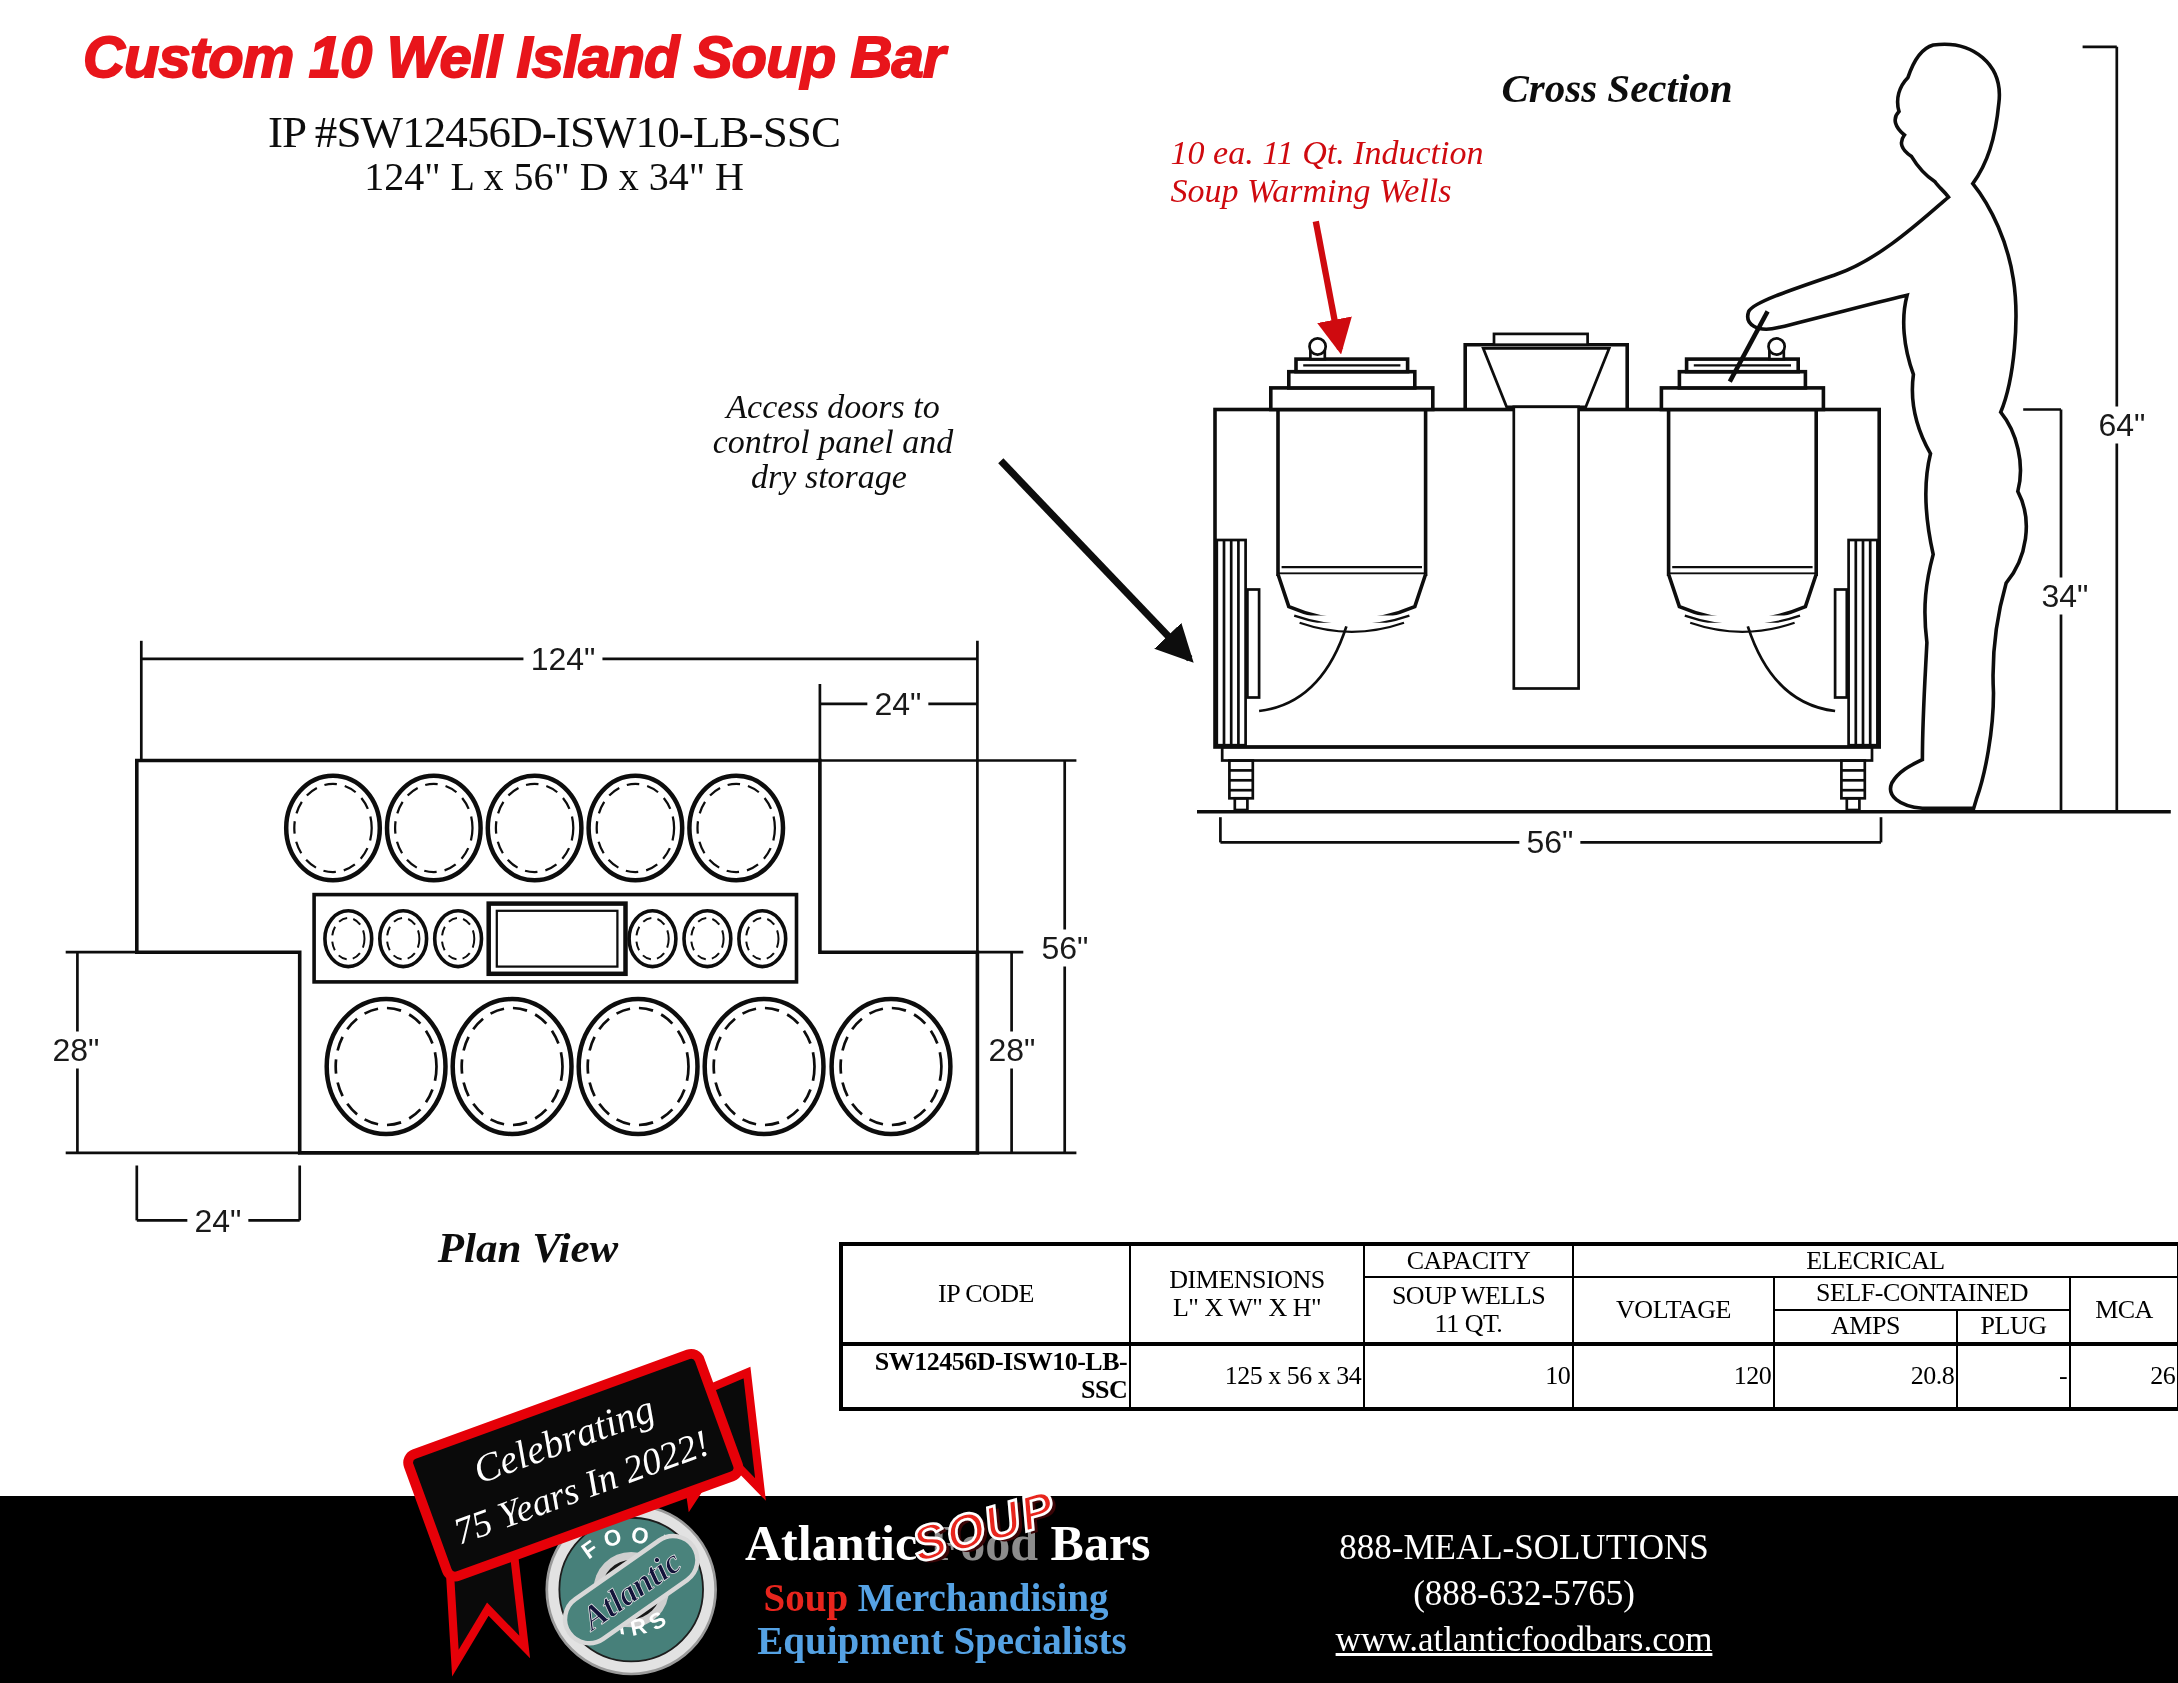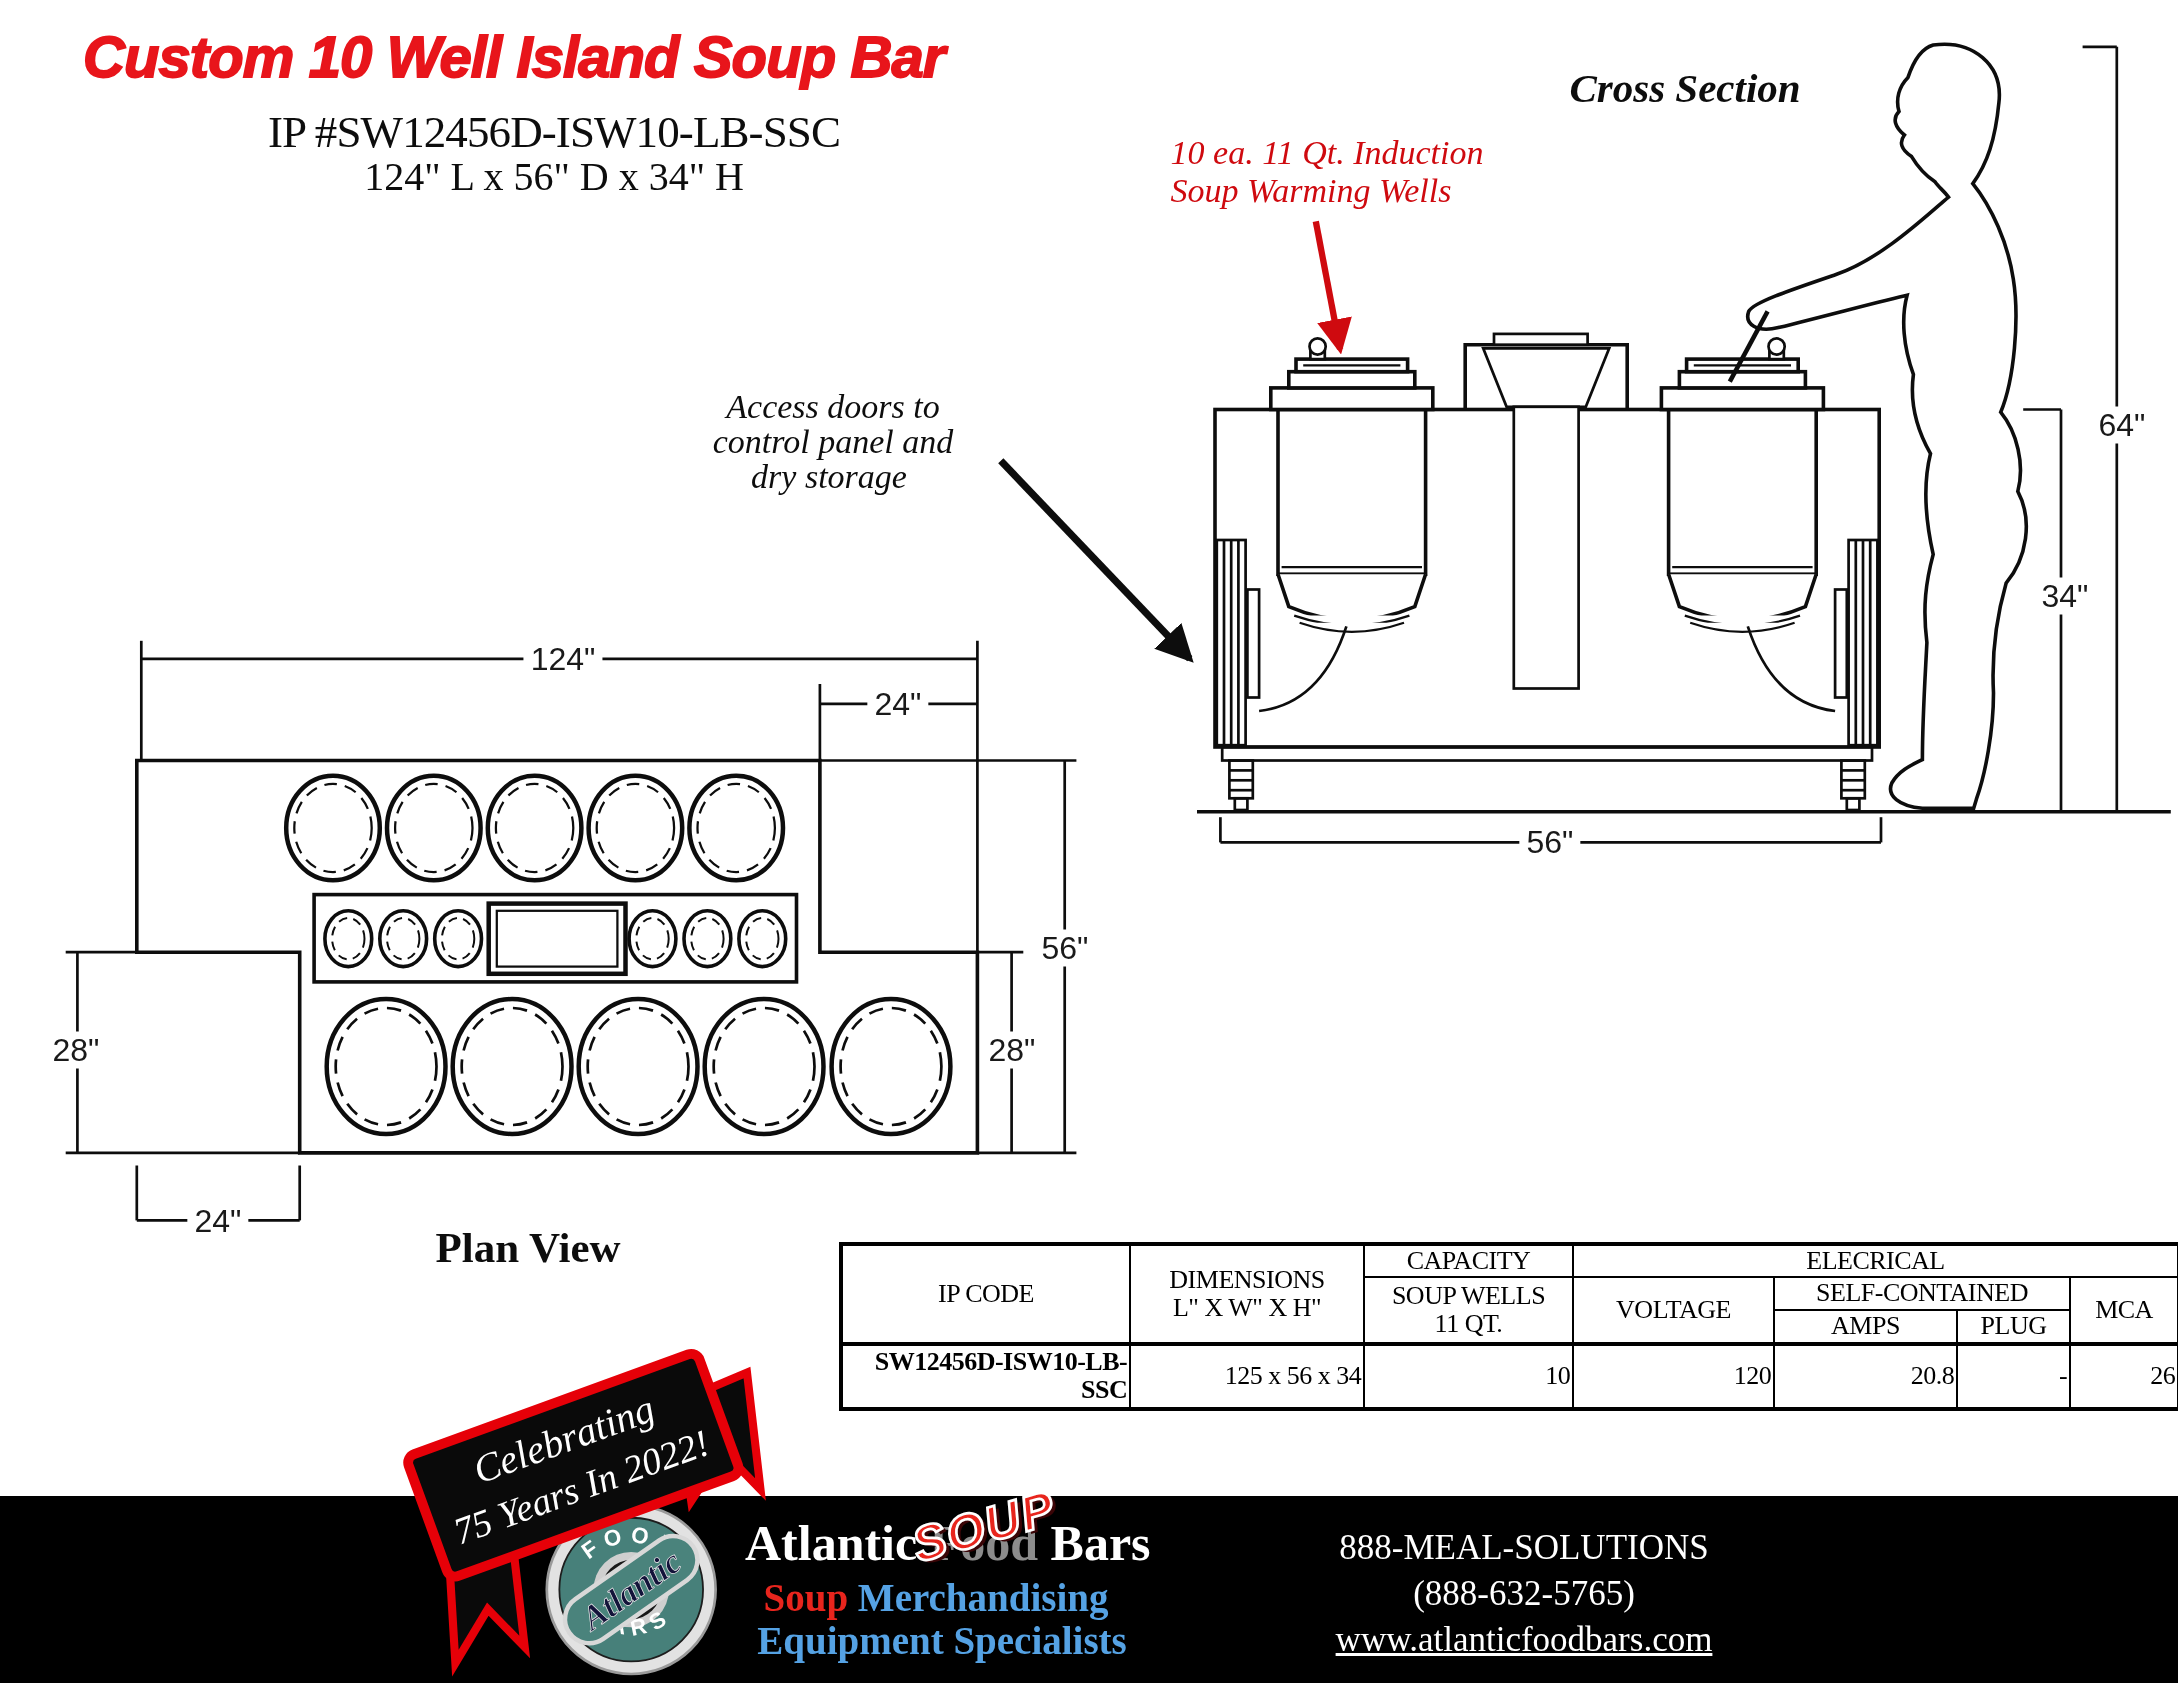--- a/index.html
+++ b/index.html
@@ -12,21 +12,21 @@
   
   .title{font-family:"Liberation Sans",sans-serif;font-weight:bold;font-style:italic;
          font-size:58px;color:#e8151b;-webkit-text-stroke:1.8px #e8151b;letter-spacing:-0.9px;white-space:nowrap;}
   .sub1{font-size:45px;color:#0d0d0d;white-space:nowrap;letter-spacing:-0.9px;}
   .sub2{font-size:40px;color:#0d0d0d;white-space:nowrap;}
   .xsec{font-size:41px;font-weight:bold;font-style:italic;color:#0d0d0d;white-space:nowrap;}
   .rednote{font-size:34px;font-style:italic;color:#cf0a0f;white-space:nowrap;}
   .accnote{font-size:34px;font-style:italic;color:#0d0d0d;white-space:nowrap;}
   .dim{font-family:"Liberation Sans",sans-serif;font-size:32px;color:#1a1a1a;background:#fff;
        padding:0 7.2px;white-space:nowrap;}
-  .planlbl{font-size:43px;font-weight:bold;color:#0d0d0d;white-space:nowrap;}
+  .planlbl{font-size:43px;font-weight:bold;font-style:italic;color:#0d0d0d;white-space:nowrap;}
   
   table.spec{border-collapse:collapse;width:1338px;height:162px;background:#fff;
              font-family:"Liberation Serif",serif;color:#000;table-layout:fixed;}
   table.spec td{border:2.7px solid #000;text-align:center;vertical-align:middle;
                 font-size:26px;letter-spacing:-0.5px;line-height:1.08;padding:0.9px 1.8px;}
   table.spec{border:4.5px solid #000;}
   td.hv{border-bottom-width:4.5px;}
   tr.data td{border-top-width:4.5px;height:65px;text-align:right;}
   td.ipdata{text-align:left;font-weight:bold;padding-left:7.2px;}
   
@@ -250,21 +250,21 @@
         <line x1="152" y1="1295" x2="152" y2="1356"></line>
         <line x1="333" y1="1295" x2="333" y2="1356"></line>
         <line x1="152" y1="1356" x2="333" y2="1356"></line>
       </g>
     </g>
   </svg>
 
   <div class="abs title" style="left:59px;top:23.4px;margin-left:24px;">Custom 10 Well Island Soup Bar</div>
   <div class="abs ctr sub1" style="left:554px;top:132px;">IP #SW12456D-ISW10-LB-SSC</div>
   <div class="abs ctr sub2" style="left:554px;top:176px;">124" L x 56" D x 34" H</div>
-  <div class="abs ctr xsec" style="left:1685px;top:88px;">Cross Section</div>
+  <div class="abs ctr xsec" style="left:1617px;top:88px;">Cross Section</div>
 
   <div class="abs ctr rednote" style="left:1311px;top:153px;margin-left:16px;">10 ea. 11 Qt. Induction</div>
   <div class="abs ctr rednote" style="left:1311px;top:191px;">Soup Warming Wells</div>
 
   <div class="abs ctr accnote" style="left:833px;top:407px;">Access doors to</div>
   <div class="abs ctr accnote" style="left:833px;top:442px;">control panel and</div>
   <div class="abs ctr accnote" style="left:829px;top:477px;">dry storage</div>
 
   <div class="abs ctr dim" style="left:563px;top:659px;">124"</div>
   <div class="abs ctr dim" style="left:898px;top:704px;">24"</div>

